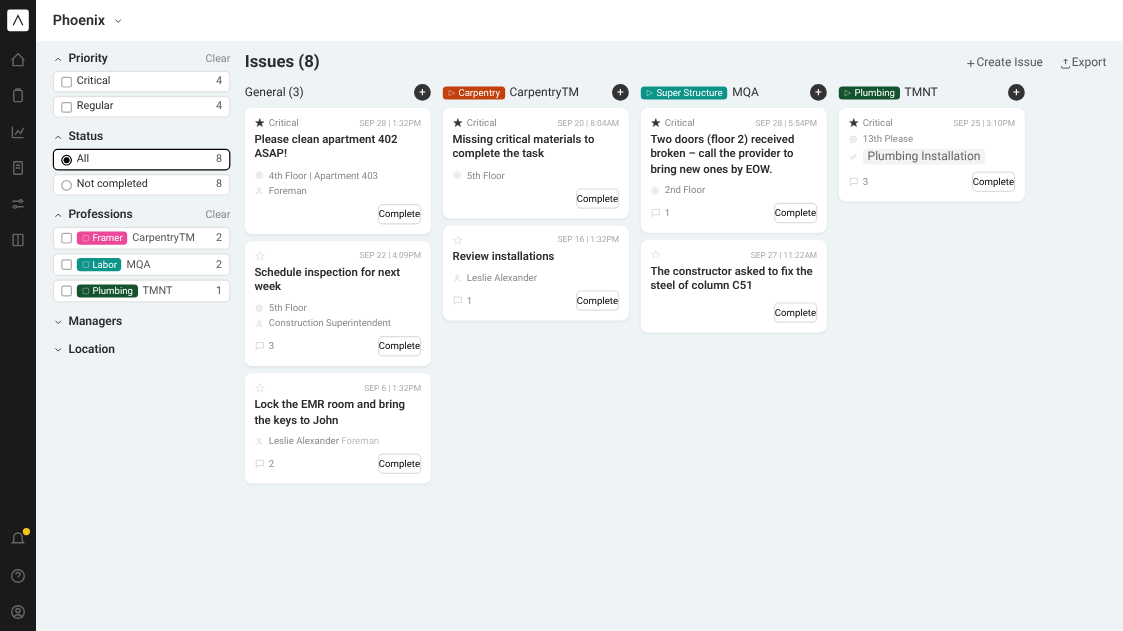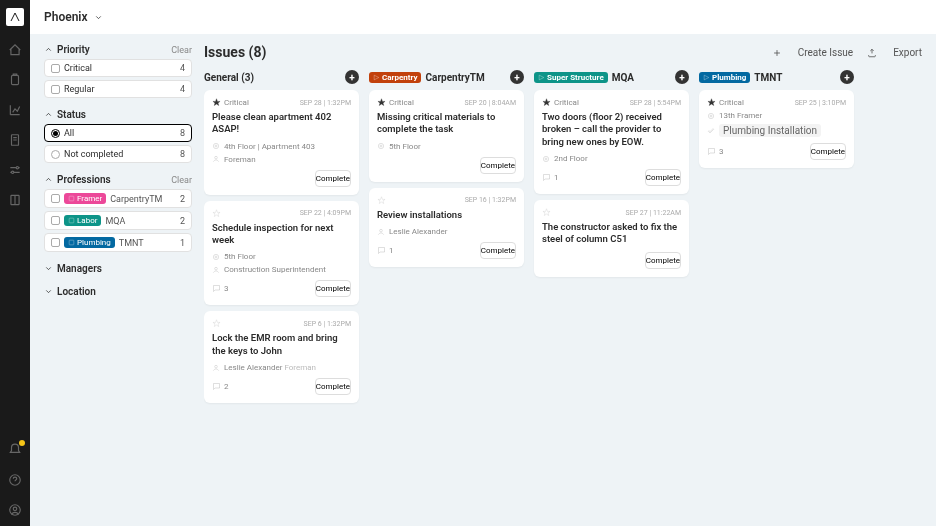--- a/index.html
+++ b/index.html
@@ -13,43 +13,43 @@
 .rail-spacer{flex:1}
 .rail-bell{position:relative}
 .rail-dot{position:absolute;top:-2px;right:-2px;width:6px;height:6px;background:#f5c518;border-radius:50%}
 .main{flex:1;background:#eef3f6;display:flex;flex-direction:column}
 .topbar{height:34px;display:flex;align-items:center;padding:0 14px;background:#fff}
 .project-name{font-weight:600;font-size:12px;display:flex;align-items:center;gap:6px}
 .content{flex:1;display:flex;padding:10px 14px;gap:12px;overflow:hidden}
 .left-col{width:148px;display:flex;flex-direction:column}
 .page-title{font-weight:700;font-size:14px}
 .head-actions{display:flex;gap:14px;font-size:10px;color:#555}
-.head-btn{display:flex;align-items:flex-end;gap:16px;cursor:pointer}
+.head-btn{display:flex;align-items:flex-end;gap:0;cursor:pointer}
 .filter-group{margin-bottom:8px}
 .filter-head{display:flex;align-items:center;justify-content:space-between;font-weight:600;font-size:10px;margin-bottom:4px;cursor:pointer}
 .filter-head-left{display:flex;align-items:center;gap:4px}
 .clear{font-weight:400;color:#888;font-size:9px;cursor:pointer}
 .filter-item{display:flex;align-items:center;justify-content:space-between;background:#fff;border:1px solid #e1e1e1;border-radius:4px;padding:3px 6px;margin-bottom:3px;font-size:9px}
 .filter-item.active{border:1px solid #000}
 .filter-left{display:flex;align-items:center;gap:4px}
 .chk{width:9px;height:9px;border:1px solid #aaa;border-radius:2px}
 .radio{width:9px;height:9px;border:1px solid #aaa;border-radius:50%}
 .radio.on{border-color:#000}
 .radio.on::after{content:"";display:block;width:5px;height:5px;background:#000;border-radius:50%;margin:1px}
 .count{font-size:9px;color:#555}
 .tag{padding:1px 4px;border-radius:3px;font-size:8px;color:#fff;display:inline-flex;align-items:center;gap:2px}
 .tag-framer{background:#ec4899}
 .tag-labor{background:#0d9488}
-.tag-plumbing{background:#0369a1}
+.tag-plumbing{background:#14532d}
 .tag-carpentry{background:#c2410c}
 .tag-super{background:#0d9488}
 .prof-text{font-size:9px;color:#555}
 .columns{flex:1;display:flex;gap:10px;overflow-x:auto;align-items:flex-start}
 .col{width:155px;display:flex;flex-direction:column;gap:6px;flex-shrink:0}
-.col-head{display:flex;align-items:center;justify-content:space-between;font-weight:700;font-size:10px}
+.col-head{display:flex;align-items:center;justify-content:space-between;font-weight:400;font-size:10px}
 .col-head-left{display:flex;align-items:center;gap:4px}
 .col-add{width:14px;height:14px;background:#333;color:#fff;border-radius:50%;display:flex;align-items:center;justify-content:center;font-size:10px;cursor:pointer}
 .card{background:#fff;border-radius:6px;padding:8px;box-shadow:0 1px 2px rgba(0,0,0,0.05)}
 .card-top{display:flex;justify-content:space-between;align-items:center;margin-bottom:4px}
 .crit{display:flex;align-items:center;gap:3px;font-size:8px;color:#888}
 .crit svg{width:9px;height:9px}
 .star-empty{stroke:#ccc;fill:none}
 .star-full{fill:#333;stroke:#333}
 .card-date{font-size:7px;color:#aaa;text-align:right}
 .card-title{font-weight:600;font-size:9.5px;line-height:1.3;margin-bottom:6px}
@@ -516,21 +516,21 @@
                     </svg>
                     <span>Critical</span>
                   </div>
                   <div class="card-date">SEP 25 | 3:10PM</div>
                 </div>
       <div class="card-meta">
                   <svg viewBox="0 0 24 24">
                     <circle cx="12" cy="12" r="8"></circle>
                     <circle cx="12" cy="12" r="3"></circle>
                   </svg>
-                  <span>13th Framer</span>
+                  <span>13th Please</span>
                 </div>
                 <div class="card-meta">
                   <svg viewBox="0 0 24 24">
                     <path d="M9 18l-5-5 2-2 3 3 9-9 2 2z"></path>
                   </svg>
                   <span class="pill">Plumbing Installation</span>
                 </div>
       <div class="card-foot">
                   <div class="comments">
                     <svg viewBox="0 0 24 24">

